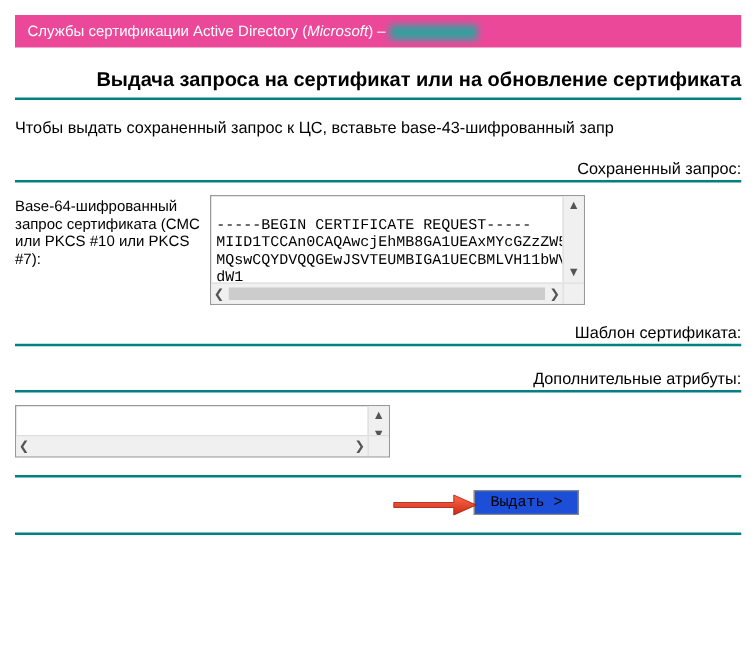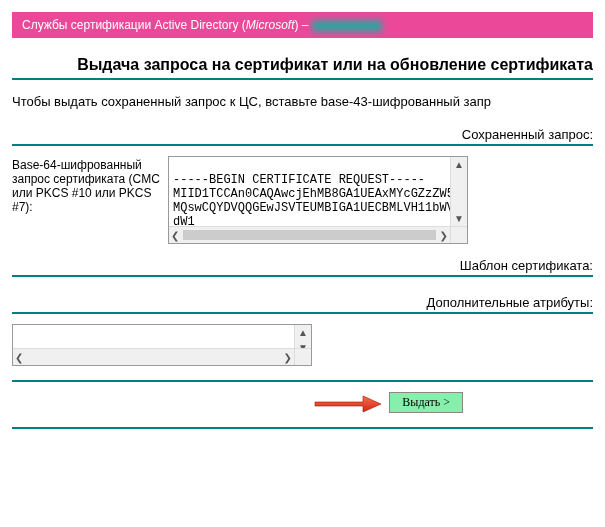--- a/index.html
+++ b/index.html
@@ -114,24 +114,24 @@
   }
   .attr-box .scroll-y { bottom:17px; }
   .submit-row {
     display:flex;
     justify-content:flex-end;
     padding-right: 130px;
     position: relative;
     margin: 10px 0 14px 0;
   }
   button.submit-btn {
-    font-family: Liberation Serif, serif;
+    font-family: Liberation Mono, monospace;
     font-size: 12px;
     padding: 2px 12px;
-    background: #86efac;
+    background: #1d4ed8;
     border: 1px solid #888;
     cursor: pointer;
   }
   .arrow {
     position:absolute;
     right: 210px;
     top: 2px;
     width: 70px;
     height: 20px;
   }

